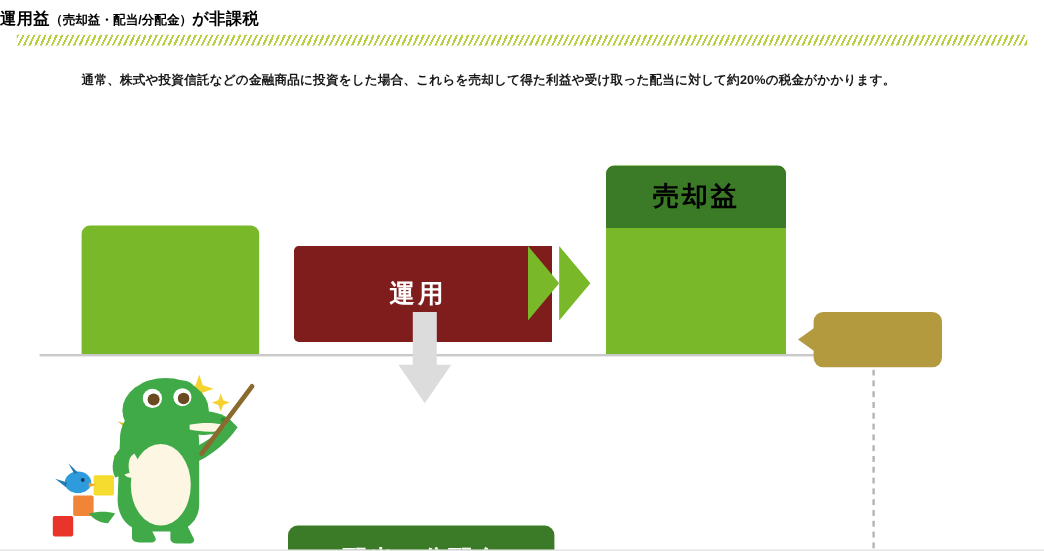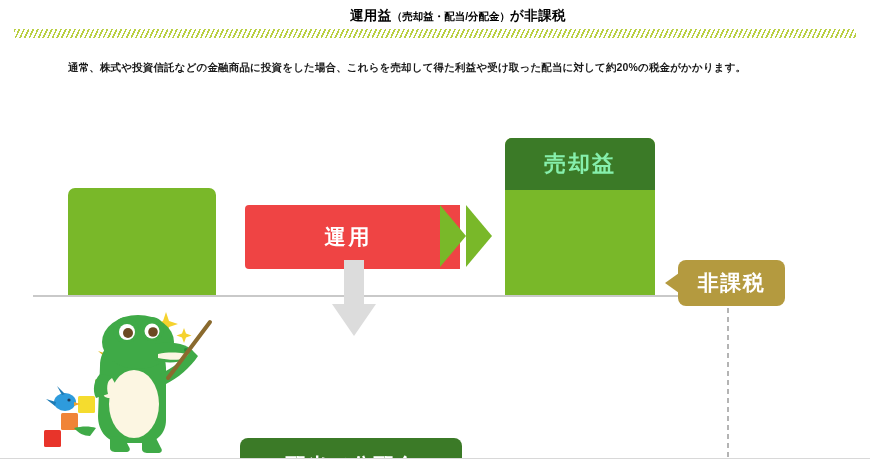--- a/index.html
+++ b/index.html
@@ -20,27 +20,25 @@
     background: #ffffff;
     border-bottom: 1px solid #d8d8d8;
   }
 
   
   .title {
     position: absolute;
     top: 7px;
     left: 0;
     width: 870px;
-    text-align: center;
     font-size: 13.5px;
     font-weight: bold;
     letter-spacing: .4px;
     color: #000000;
     white-space: nowrap;
-    padding-left: 46px;
   }
   .title .sub {
     font-size: 10.5px;
     font-weight: bold;
     letter-spacing: 0;
   }
   .stripe-rule {
     position: absolute;
     top: 29px;
     left: 14px;
@@ -108,34 +106,34 @@
     position: absolute;
     left: 0; top: 0;
     width: 100%;
     height: 52px;
     background: #3b7a27;
     display: flex;
     align-items: center;
     justify-content: center;
   }
   .gain-label {
-    color: #86efac;
+    color: #000000;
     font-size: 22px;
     font-weight: bold;
     letter-spacing: 2px;
   }
 
   
   .arrow-unyou {
     position: absolute;
     left: 245px;
     top: 85px;
     width: 215px;
-    height: 64px;
-    background: #ef4444;
+    height: 80px;
+    background: #7f1d1d;
     border-radius: 4px 0 0 4px;
     display: flex;
     align-items: center;
     justify-content: center;
   }
   .arrow-unyou .label {
     color: #ffffff;
     font-size: 21px;
     font-weight: bold;
     letter-spacing: 3px;
@@ -282,21 +280,20 @@
       <div class="shaft"></div>
       <div class="head"></div>
     </div>
 
     <div class="box-haito">
       <span class="label">配当／分配金</span>
     </div>
 
     <div class="bubble bubble-top">
       <span class="tail"></span>
-      <span class="label">非課税</span>
     </div>
 
     <div class="dash-v"></div>
 
     <div class="mascot">
       <svg viewBox="0 0 176 152" xmlns="http://www.w3.org/2000/svg">
 
         <rect x="6" y="128" width="17" height="17" rx="1.5" fill="#e8342a"></rect>
         <rect x="23" y="111" width="17" height="17" rx="1.5" fill="#f08437"></rect>
         <rect x="40" y="94" width="17" height="17" rx="1.5" fill="#f5dc2e"></rect>

